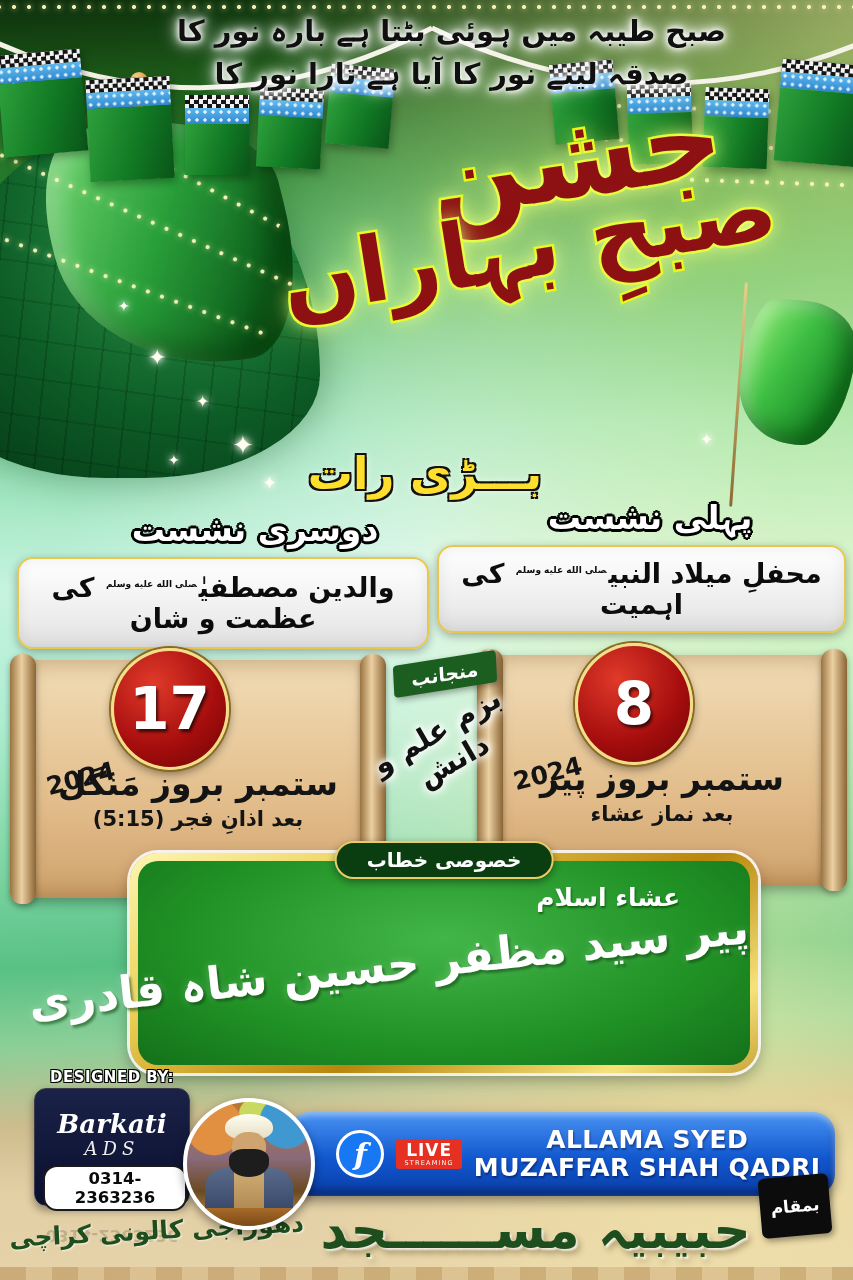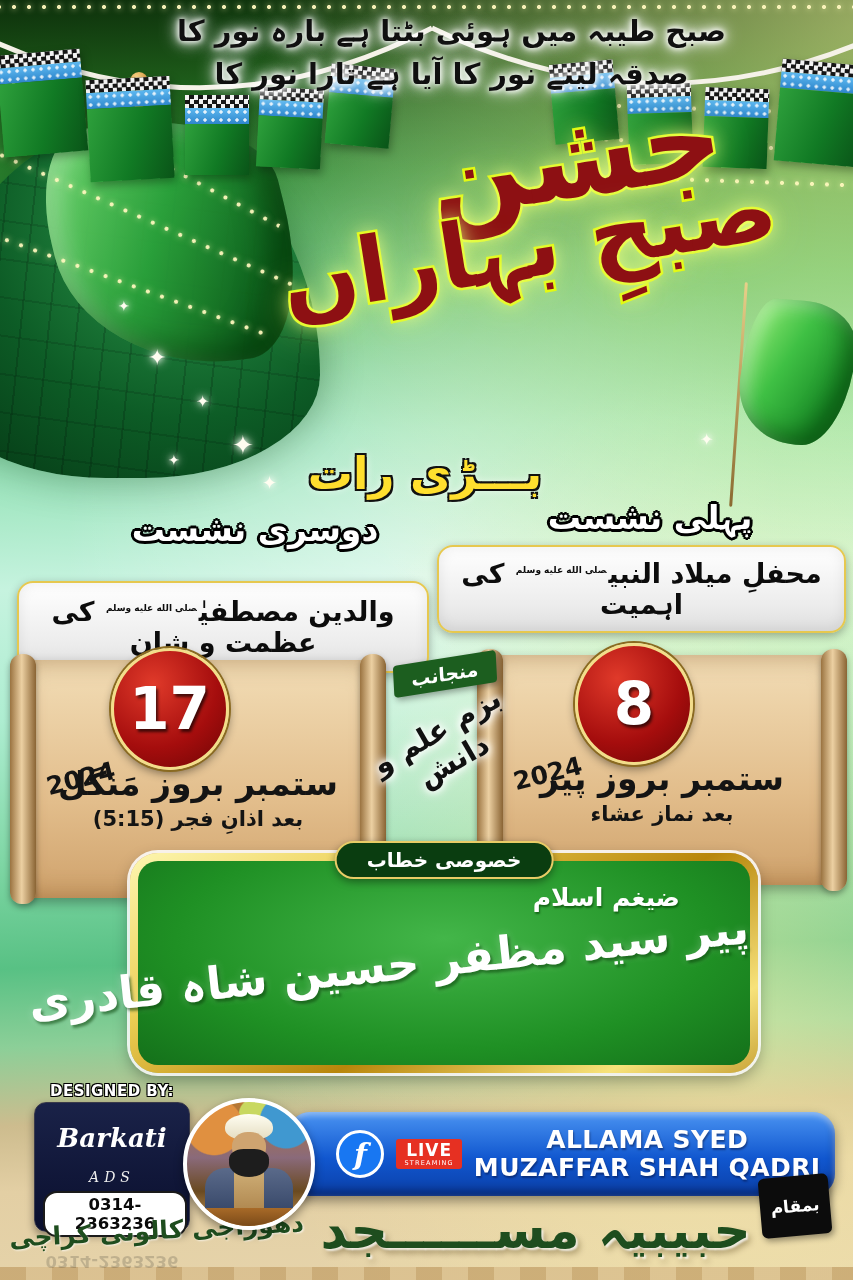--- a/index.html
+++ b/index.html
@@ -114,25 +114,25 @@
     border:2px solid #e8cc66;border-radius:22px;padding:5px 30px;font-size:20px;font-weight:800;white-space:nowrap;
     box-shadow:0 3px 8px rgba(0,0,0,.4);}
   .sp-prefix{position:absolute;top:22px;right:70px;color:#fff;font-size:25px;font-weight:800;
     text-shadow:1px 2px 2px rgba(0,60,0,.6);}
   .sp-name{position:absolute;left:0;right:0;top:72px;text-align:center;color:#fff;font-size:45px;font-weight:800;
     transform:rotate(-6deg);text-shadow:2px 3px 3px rgba(0,60,0,.55),0 0 10px rgba(255,255,255,.25);white-space:nowrap;}
 
   
   .designer{left:34px;top:1068px;width:156px;z-index:7;text-align:center;}
   .des-label{color:#fff;font-weight:800;font-size:15px;letter-spacing:.5px;
-    text-shadow:-1px -1px 0 #000,1px -1px 0 #000,-1px 1px 0 #000,1px 1px 0 #000;margin-top:14px;}
+    text-shadow:-1px -1px 0 #000,1px -1px 0 #000,-1px 1px 0 #000,1px 1px 0 #000;}
   .des-box{margin-top:2px;background:linear-gradient(#1a2248,#0a0f2e);border-radius:12px;border:1px solid #3a3a4a;
     padding:22px 8px 12px;box-shadow:0 4px 8px rgba(0,0,0,.4);}
   .des-brand{font-family:"DejaVu Serif",serif;font-style:italic;font-weight:700;color:#fff;font-size:26px;line-height:1;}
-  .des-sub{font-family:"DejaVu Serif",serif;font-style:italic;color:#eee;font-size:14px;letter-spacing:5px;margin-top:18px;}
+  .des-sub{font-family:"DejaVu Serif",serif;font-style:italic;color:#eee;font-size:18px;letter-spacing:5px;margin-top:1px;}
   .des-phone{margin:6px auto -18px;background:#fff;border:2px solid #1a1a1a;border-radius:14px;
     font-size:16.5px;font-weight:800;color:#0a0a0a;padding:2px 6px;width:128px;}
   .des-reflect{margin:20px auto 0;font-size:16.5px;font-weight:800;color:#1a1a1a;transform:scaleY(-1);opacity:.18;}
 
   .photo{left:183px;top:1098px;width:124px;height:124px;border-radius:50%;border:4px solid #fff;z-index:8;overflow:hidden;
     box-shadow:0 4px 10px rgba(0,0,0,.4);
     background:
       radial-gradient(circle at 22% 20%,#e09040 0 20%,transparent 21%),
       radial-gradient(circle at 80% 16%,#4098d0 0 18%,transparent 19%),
       radial-gradient(circle at 55% 10%,#c8d860 0 12%,transparent 13%),
@@ -264,21 +264,21 @@
   <div class="abs bari rtl">بـــڑی رات</div>
 
   <div class="abs sess-head rtl" style="left:470px;top:498px;width:360px;">پہلی نشست</div>
   <div class="abs sess-box rtl" style="left:437px;top:545px;width:385px;height:76px;">
     <span>
       <span>محفلِ میلاد النبی</span><sup class="saw">صلى الله عليه وسلم</sup>
       <span>کی اہمیت</span>
     </span>
   </div>
   <div class="abs sess-head rtl" style="left:90px;top:510px;width:330px;">دوسری نشست</div>
-  <div class="abs sess-box rtl" style="left:17px;top:557px;width:388px;height:80px;margin-top:24px;">
+  <div class="abs sess-box rtl" style="left:17px;top:557px;width:388px;height:80px;">
     <span>
       <span>والدین مصطفیٰ</span><sup class="saw">صلى الله عليه وسلم</sup>
       <span>کی عظمت و شان</span>
     </span>
   </div>
 
   <div class="abs scroll" style="left:487px;top:655px;width:350px;height:230px;">
     <div class="daybadge">8</div>
     <div class="syear">2024</div>
     <div class="sdate rtl">ستمبر بروز پیر</div>
@@ -293,21 +293,21 @@
   </div>
 
   <div class="abs organizer" style="left:340px;top:658px;width:210px;height:205px;">
     <div class="org-badge rtl">منجانب</div>
     <div class="org-name rtl">بزم علم و دانش</div>
   </div>
 
   <div class="abs banner-outer">
     <div class="banner-inner">
       <div class="sp-badge rtl">خصوصی خطاب</div>
-      <div class="sp-prefix rtl">ضیغم اسلام</div>
+      <div class="sp-prefix rtl">عشاء اسلام</div>
       <div class="sp-name rtl">پیر سید مظفر حسین شاہ قادری</div>
     </div>
   </div>
 
   <div class="abs designer">
     <div class="des-label">DESIGNED BY:</div>
     <div class="des-box">
       <div class="des-brand">Barkati</div>
       <div class="des-sub">ADS</div>
       <div class="des-phone">0314-2363236</div>

